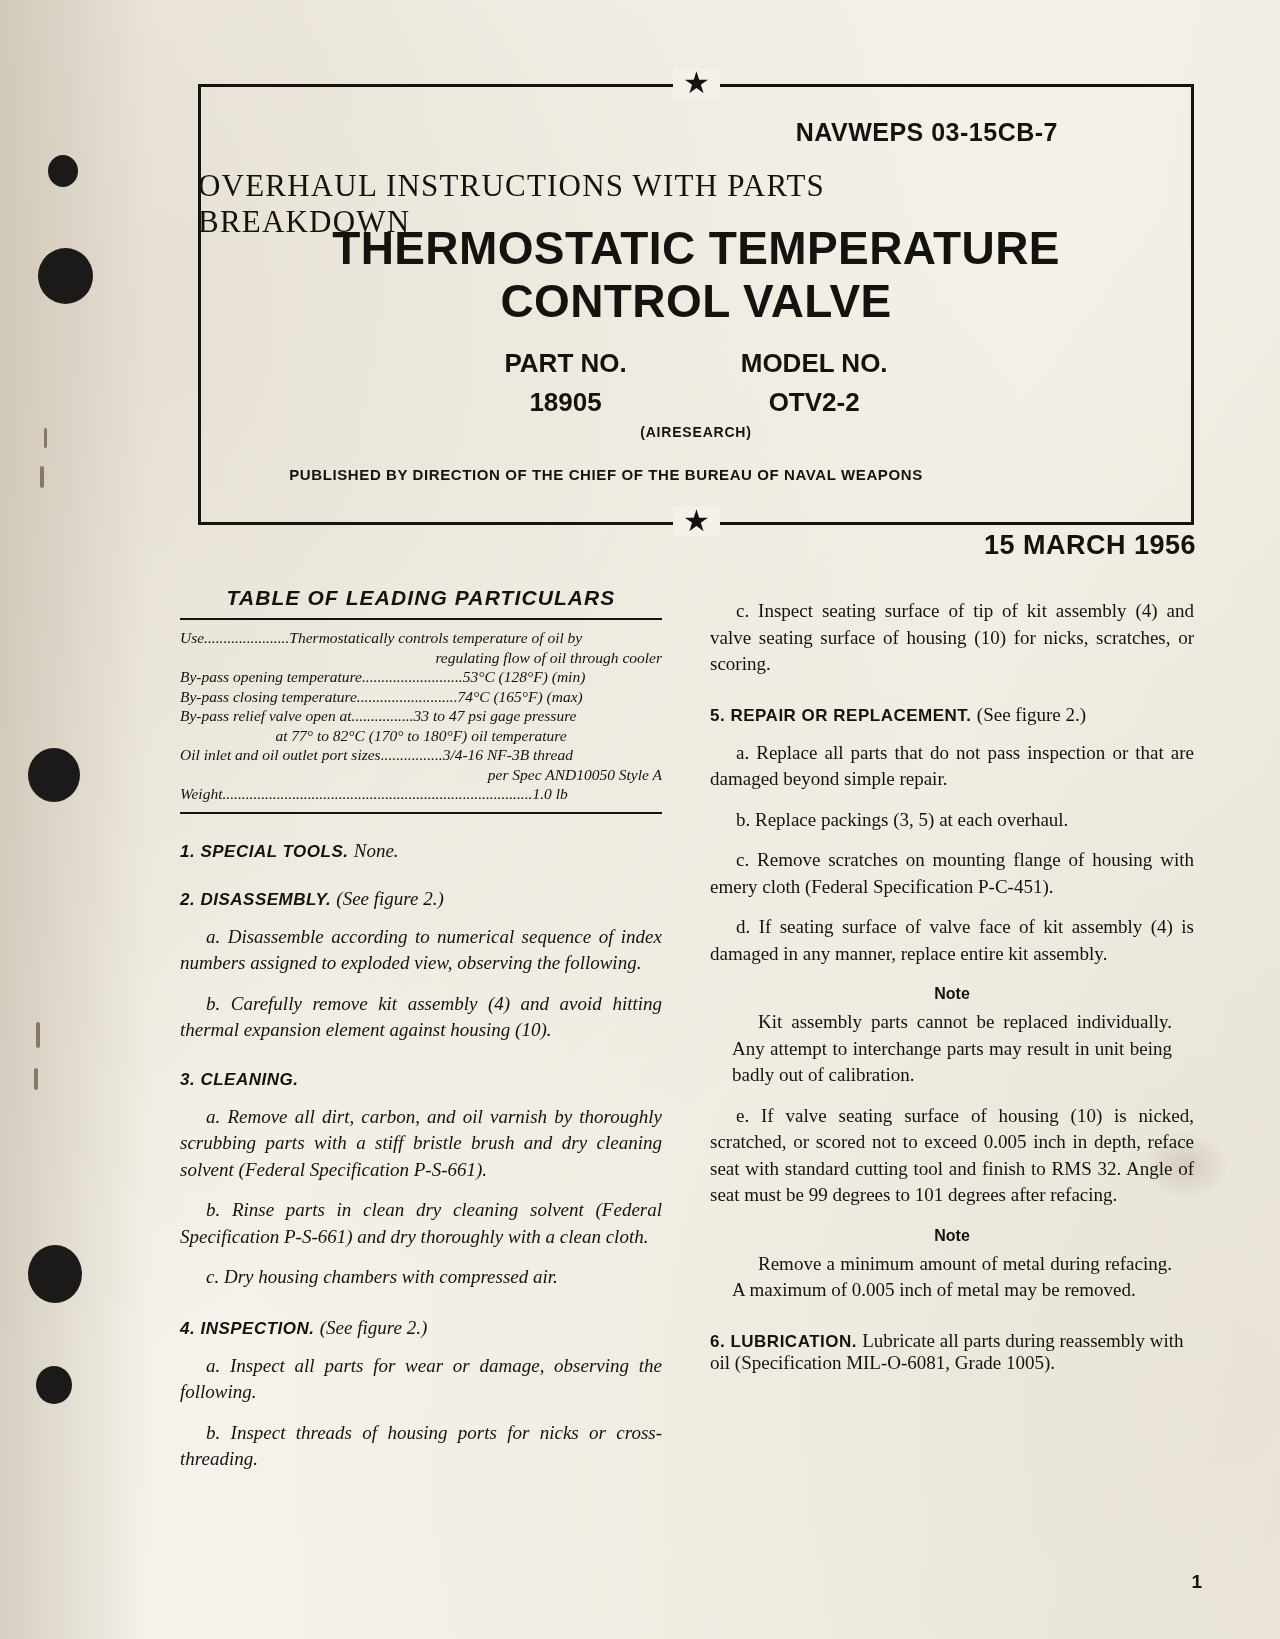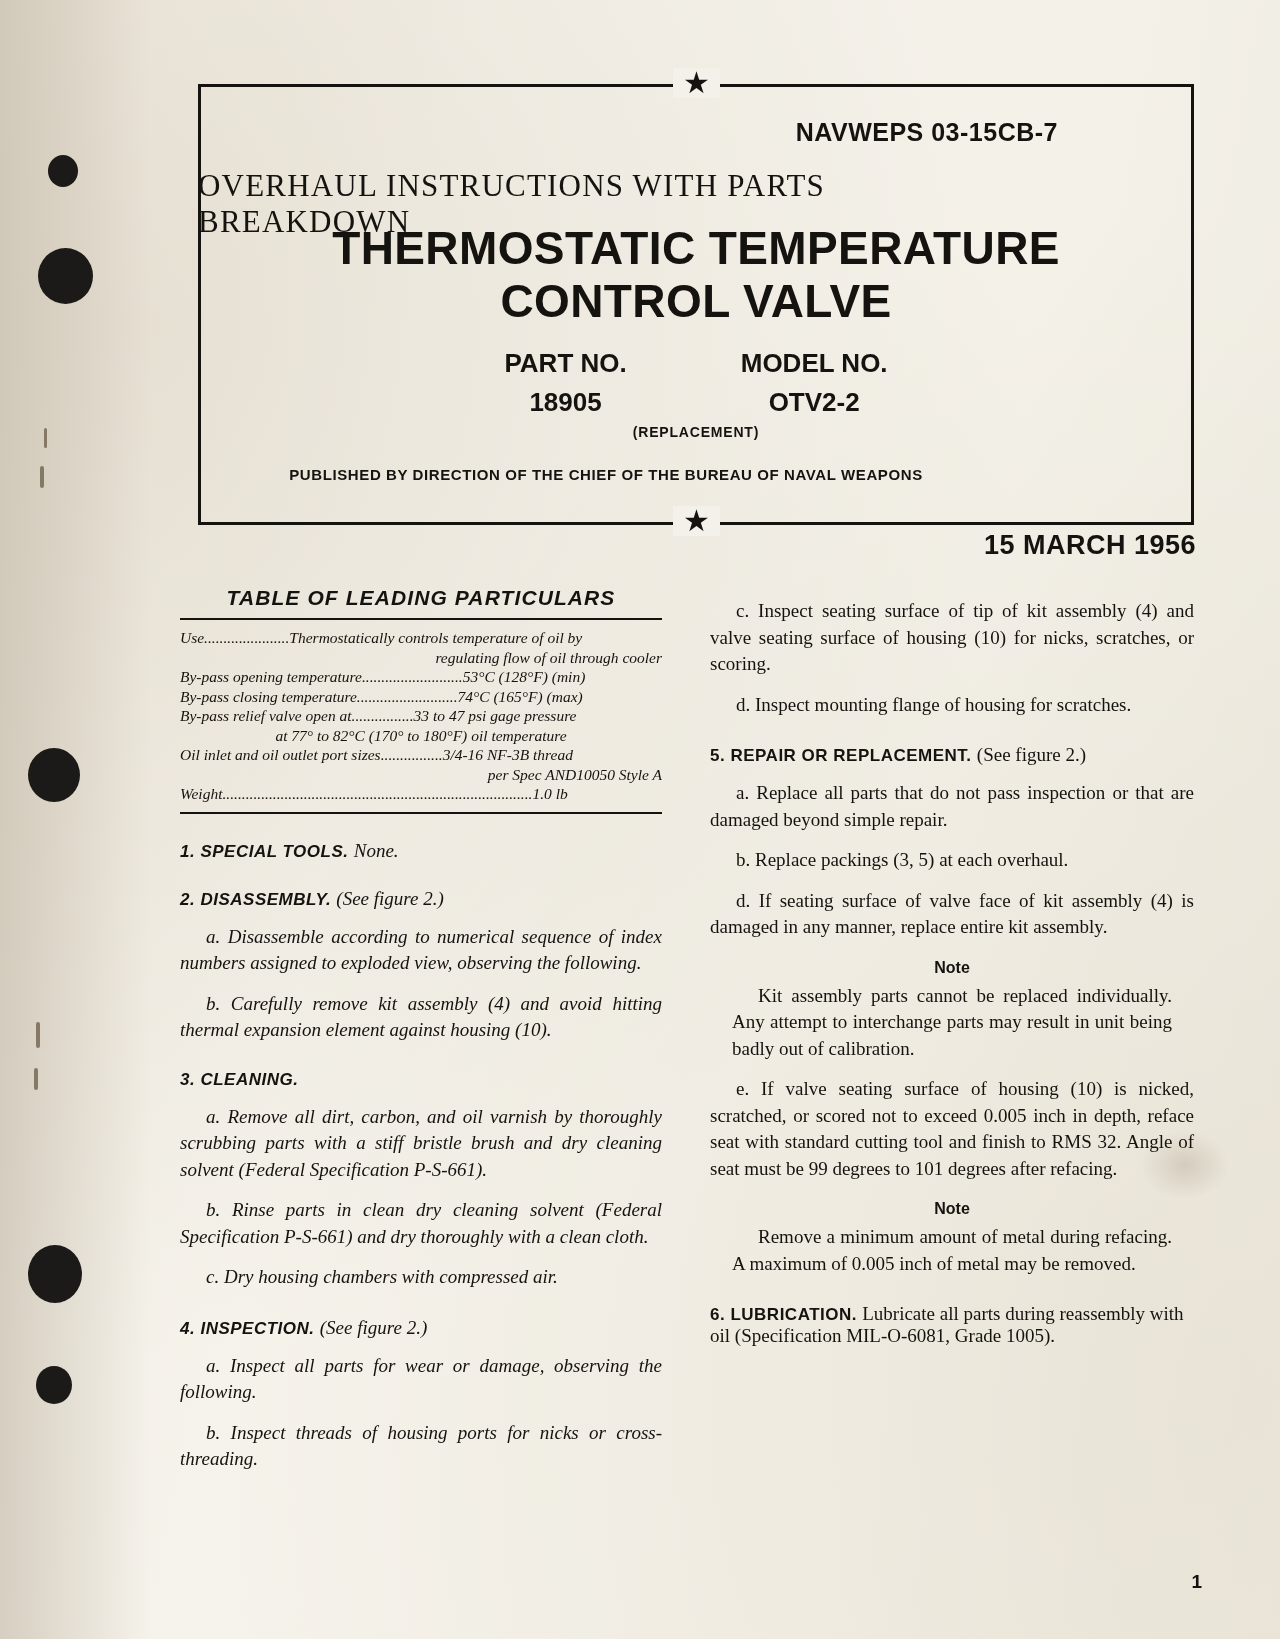--- a/index.html
+++ b/index.html
@@ -285,21 +285,21 @@
     <div class="col">
       <div>PART NO.</div>
       <div>18905</div>
     </div>
     <div class="col">
       <div>MODEL NO.</div>
       <div>OTV2-2</div>
     </div>
   </div>
 
-  <div class="maker">(REPLACEMENT)</div>
+  <div class="maker">(AIRESEARCH)</div>
   <div class="published">PUBLISHED BY DIRECTION OF THE CHIEF OF THE BUREAU OF NAVAL WEAPONS</div>
   <div class="pubdate">15 MARCH 1956</div>
 
   <div class="col-left">
     <div class="tlp-title">TABLE OF LEADING PARTICULARS</div>
     <div class="tlp-rule"></div>
     <div class="tlp-body">
       <span class="ln">Use......................Thermostatically controls temperature of oil by</span>
       <span class="ind">regulating flow of oil through cooler</span>
       <span class="ln">By-pass opening temperature..........................53°C  (128°F)  (min)</span>
@@ -346,30 +346,30 @@
         <span>INSPECTION.</span>
         <span class="after">(See figure 2.)</span>
       </div>
       <p class="para">a. Inspect all parts for wear or damage, observing the following.</p>
       <p class="para">b. Inspect threads of housing ports for nicks or cross-threading.</p>
     </div>
   </div>
 
   <div class="col-right">
     <p class="para first">c. Inspect seating surface of tip of kit assembly (4) and valve seating surface of housing (10) for nicks, scratches, or scoring.</p>
-    <p class="para">d. Inspect mounting flange of housing for scratches.</p>
 
     <div class="sec">
       <div class="sec-head">
         <span>5.</span>
         <span>REPAIR OR REPLACEMENT.</span>
         <span class="after">(See figure 2.)</span>
       </div>
       <p class="para">a. Replace all parts that do not pass inspection or that are damaged beyond simple repair.</p>
       <p class="para">b. Replace packings (3, 5) at each overhaul.</p>
+      <p class="para">c. Remove scratches on mounting flange of housing with emery cloth (Federal Specification P-C-451).</p>
       <p class="para">d. If seating surface of valve face of kit assembly (4) is damaged in any manner, replace entire kit assembly.</p>
       <div class="note-head">Note</div>
       <p class="note-body">Kit assembly parts cannot be replaced individually. Any attempt to interchange parts may result in unit being badly out of calibration.</p>
       <p class="para">e. If valve seating surface of housing (10) is nicked, scratched, or scored not to exceed 0.005 inch in depth, reface seat with standard cutting tool and finish to RMS 32. Angle of seat must be 99 degrees to 101 degrees after refacing.</p>
       <div class="note-head">Note</div>
       <p class="note-body">Remove a minimum amount of metal during refacing. A maximum of 0.005 inch of metal may be removed.</p>
     </div>
 
     <div class="sec">
       <div class="sec-head">

